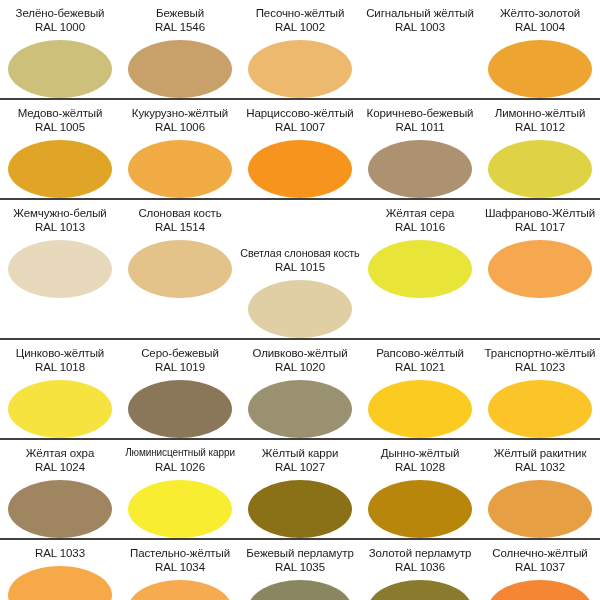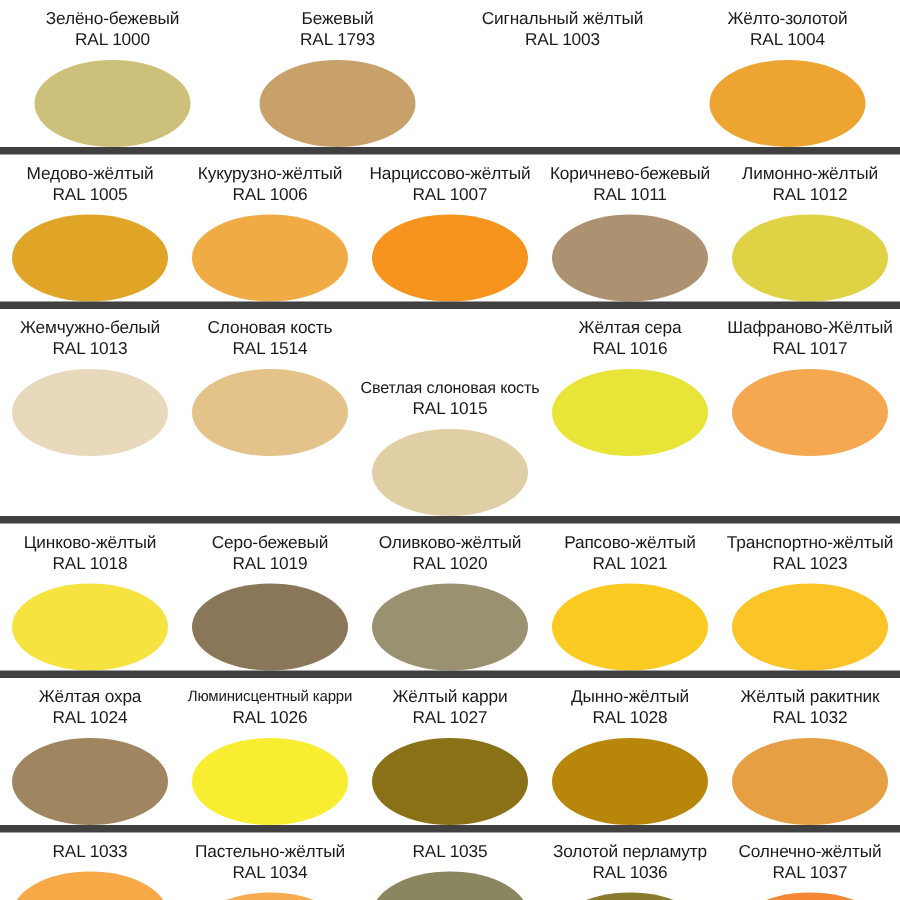--- a/index.html
+++ b/index.html
@@ -18,21 +18,21 @@
     height: 600px;
     display: flex;
     flex-direction: column;
     box-sizing: border-box;
   }
   .ral-row {
     position: relative;
     flex: 1 1 0;
     display: flex;
     flex-direction: row;
-    border-top: 5px solid #404040;
+    border-top: 2px solid #404040;
     box-sizing: border-box;
   }
   .ral-row.first {
     border-top: none;
   }
   .ral-cell {
     flex: 1 1 0;
     display: flex;
     flex-direction: column;
     align-items: center;
@@ -68,22 +68,27 @@
 
 <div id="chart">
     <div class="ral-row first">
       <div class="ral-cell">
         <div class="swatch-name">Зелёно-бежевый</div>
         <div class="swatch-code">RAL 1000</div>
         <div class="swatch-ellipse" style="background-color: rgb(205, 192, 123);"></div>
       </div>
       <div class="ral-cell">
         <div class="swatch-name">Бежевый</div>
-        <div class="swatch-code">RAL 1793</div>
+        <div class="swatch-code">RAL 1546</div>
         <div class="swatch-ellipse" style="background-color: rgb(200, 160, 106);"></div>
+      </div>
+      <div class="ral-cell">
+        <div class="swatch-name">Песочно-жёлтый</div>
+        <div class="swatch-code">RAL 1002</div>
+        <div class="swatch-ellipse" style="background-color: rgb(237, 185, 111);"></div>
       </div>
       <div class="ral-cell">
         <div class="swatch-name">Сигнальный жёлтый</div>
         <div class="swatch-code">RAL 1003</div>
         <div class="swatch-ellipse"></div>
       </div>
       <div class="ral-cell">
         <div class="swatch-name">Жёлто-золотой</div>
         <div class="swatch-code">RAL 1004</div>
         <div class="swatch-ellipse" style="background-color: rgb(237, 164, 48);"></div>
@@ -201,20 +206,21 @@
       <div class="ral-cell">
         <div class="swatch-code">RAL 1033</div>
         <div class="swatch-ellipse" style="background-color: rgb(247, 169, 72);"></div>
       </div>
       <div class="ral-cell">
         <div class="swatch-name">Пастельно-жёлтый</div>
         <div class="swatch-code">RAL 1034</div>
         <div class="swatch-ellipse" style="background-color: rgb(247, 171, 81);"></div>
       </div>
       <div class="ral-cell">
+        <div class="swatch-name">Бежевый перламутр</div>
         <div class="swatch-code">RAL 1035</div>
         <div class="swatch-ellipse" style="background-color: rgb(138, 135, 96);"></div>
       </div>
       <div class="ral-cell">
         <div class="swatch-name">Золотой перламутр</div>
         <div class="swatch-code">RAL 1036</div>
         <div class="swatch-ellipse" style="background-color: rgb(138, 122, 46);"></div>
       </div>
       <div class="ral-cell">
         <div class="swatch-name">Солнечно-жёлтый</div>

